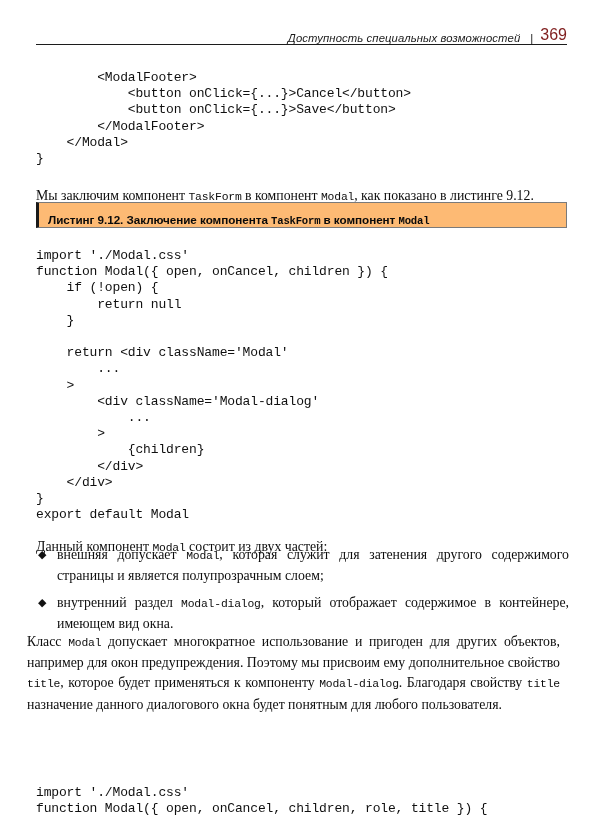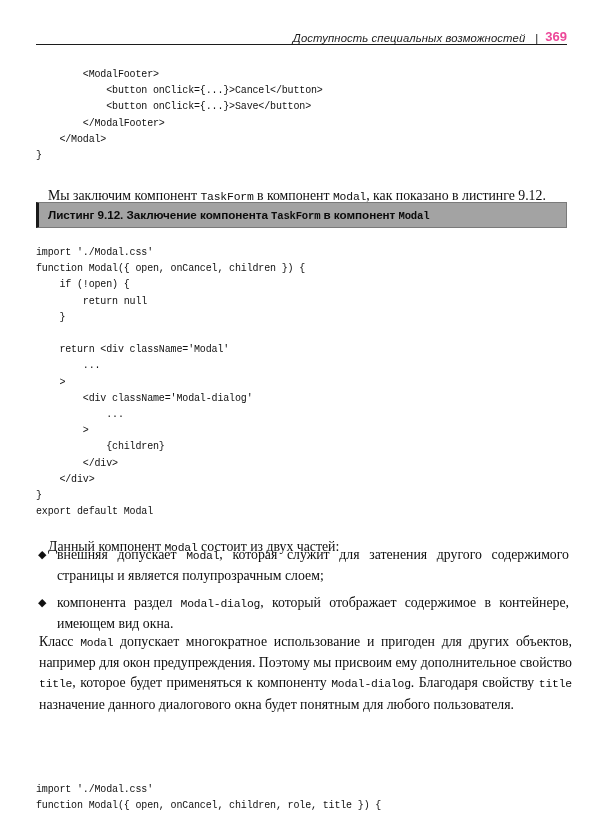--- a/index.html
+++ b/index.html
@@ -44,55 +44,54 @@
     white-space: nowrap;
   }
   .header-sep {
     font-family: "Liberation Sans", sans-serif;
     font-size: 11.5px;
     color: #1a1a1a;
     padding: 0 7px 0 10px;
   }
   .header-page {
     font-family: "Liberation Sans", sans-serif;
-    font-size: 13px;
-    font-weight: 700;
-    color: #ec4899;
+    font-size: 16px;
+    font-weight: 400;
+    color: #7f1d1d;
   }
   .header-rule {
     position: absolute;
     left: 36px;
     top: 44px;
     width: 531px;
     height: 1.4px;
     background: #1c1c1c;
   }
 
   
   .code {
     position: absolute;
     font-family: "Liberation Mono", "DejaVu Sans Mono", monospace;
-    font-size: 10px;
+    font-size: 13px;
     line-height: 16.2px;
     color: #101010;
     white-space: pre;
     letter-spacing: -0.15px;
   }
   .code-top   { left: 36px; top: 57px; }
   .code-912   { left: 36px; top: 235px; }
   .code-913   { left: 36px; top: 772px; }
 
   
   .para {
     position: absolute;
     font-size: 13.8px;
     line-height: 19.6px;
     text-align: justify;
     color: #0d0d0d;
-    margin-left: 12px;
   }
   .para.lead { text-align: left; }
   .p-wrap  { left: 36px; top: 172px;  width: 533px; }
   .p-parts { left: 36px; top: 523px;  width: 533px; }
   .p-class { left: 27px; top: 618px;  width: 533px; }
   .p-mod   { left: 36px; top: 712px;  width: 533px; }
 
   code.inl {
     font-family: "Liberation Mono", "DejaVu Sans Mono", monospace;
     font-size: 11.4px;
@@ -126,23 +125,23 @@
   }
 
   
   .listing-box {
     position: absolute;
     box-sizing: border-box;
     width: 531px;
     height: 26px;
     border: 1px solid #7a7a7a;
     border-left: 3px solid #1a1a1a;
-    background: #a3a3a3;
+    background: #fdba74;
     display: flex;
-    align-items: center;
+    align-items: flex-end;
     padding-left: 9px;
   }
   .listing-box.l912 { left: 36px; top: 202px; }
   .listing-box.l913 { left: 36px; top: 740px; }
   .listing-caption {
     font-family: "Liberation Sans", sans-serif;
     font-weight: bold;
     font-size: 11.7px;
     color: #0a0a0a;
     white-space: nowrap;
@@ -198,21 +197,21 @@
 }
 export default Modal</pre>
 
   <p class="para lead p-parts"><span>Данный компонент </span><code class="inl">Modal</code><span> состоит из двух частей:</span></p>
 
   <ul class="bullets" style="list-style:none;margin:0;padding:0;">
     <li class="bullet-item">
       <span class="bullet-mark">◆</span><span>внешняя допускает </span><code class="inl">Modal</code><span>, которая служит для затенения другого содержимого страницы и является полупрозрачным слоем;</span>
     </li>
     <li class="bullet-item">
-      <span class="bullet-mark">◆</span><span>компонента раздел </span><code class="inl">Modal-dialog</code><span>, который отображает содержимое в контейнере, имеющем вид окна.</span>
+      <span class="bullet-mark">◆</span><span>внутренний раздел </span><code class="inl">Modal-dialog</code><span>, который отображает содержимое в контейнере, имеющем вид окна.</span>
     </li>
   </ul>
 
   <p class="para p-class"><span>Класс </span><code class="inl">Modal</code><span> допускает многократное использование и пригоден для других объектов, например для окон предупреждения. Поэтому мы присвоим ему дополнительное свойство </span><code class="inl">title</code><span>, которое будет применяться к компоненту </span><code class="inl">Modal-dialog</code><span>. Благодаря свойству </span><code class="inl">title</code><span> назначение данного диалогового окна будет понятным для любого пользователя.</span></p>
 
 
 
   <pre class="code code-913">import './Modal.css'
 function Modal({ open, onCancel, children, role, title }) {</pre>
 

